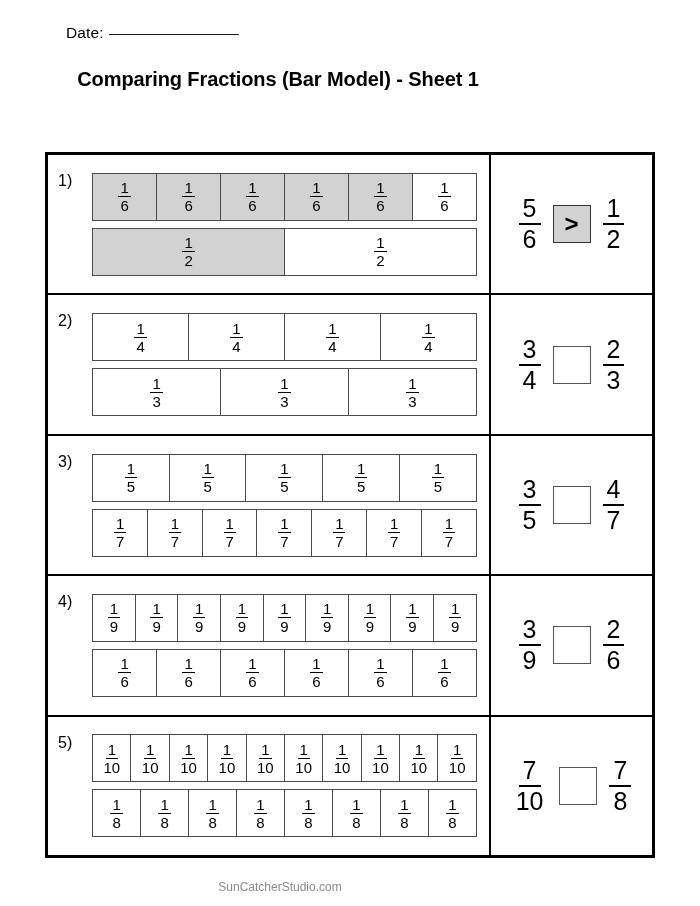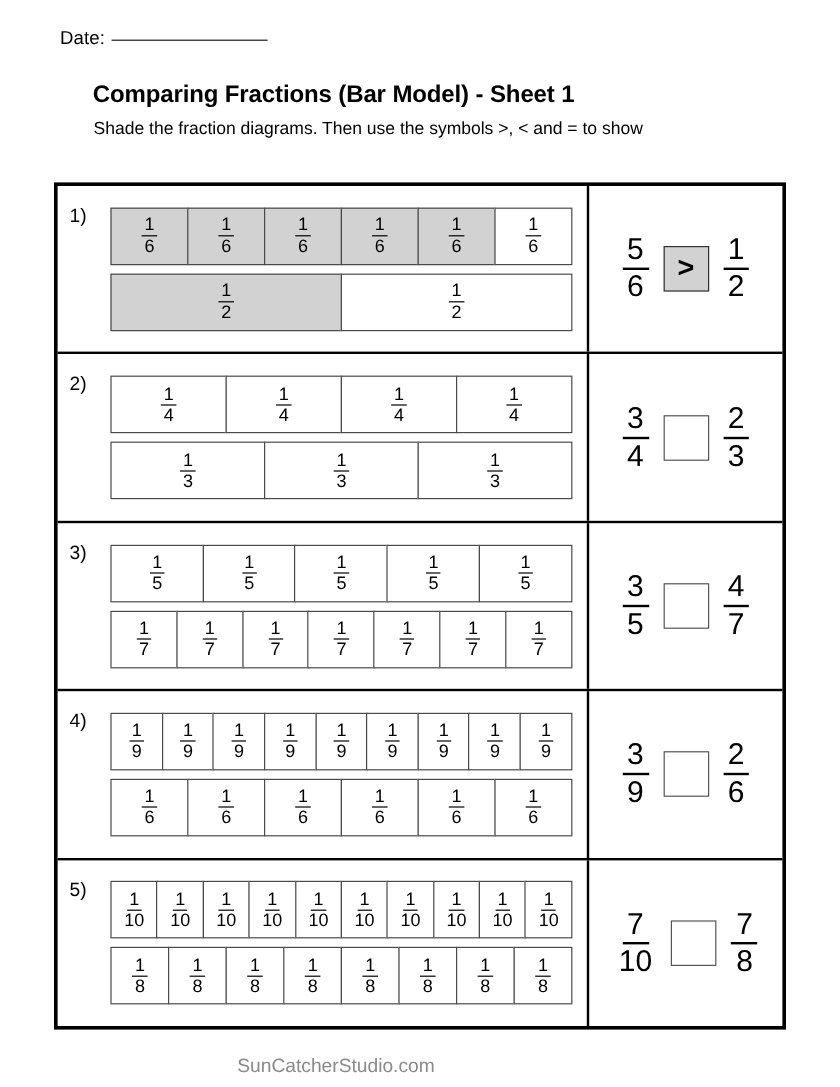--- a/index.html
+++ b/index.html
@@ -24,21 +24,21 @@
     width: 700px;
     height: 26px;
   }
   .field {
     position: absolute;
     display: flex;
     align-items: baseline;
     font-size: 15.5px;
     white-space: nowrap;
   }
-  .field.date-field { left: 50px; }
+  .field.date-field { left: 66px; }
   .field.name-field { left: 380px; }
   .field-label {
     font-size: 15.5px;
     letter-spacing: 0.1px;
   }
   .field-rule {
     display: inline-block;
     border-bottom: 1.4px solid #1a1a1a;
     margin-left: 5px;
     position: relative;
@@ -183,38 +183,37 @@
     border-color: #333333;
   }
 
   
   .footer {
     position: absolute;
     top: 880px;
     left: 0;
     width: 560px;
     text-align: center;
-    font-size: 16px;
+    font-size: 12px;
     color: #8a8a8a;
   }
 </style>
 </head>
 <body>
 
 <div class="header-fields">
   <div class="field date-field">
     <span class="field-label">Date:</span>
     <span class="field-rule"></span>
   </div>
 </div>
 
 <div class="title">Comparing Fractions (Bar Model) - Sheet 1</div>
 
 <div class="instructions">
-  <span>Shade the fraction diagrams.  Then use the symbols &gt;, &lt; and = to show</span>
 </div>
 
 <div class="sheet-table" id="worksheet-table">
     <div class="problem-row">
       <div class="diagram-cell">
         <div class="row-number">1)</div>
         <div class="bars">
           <div class="bar">
             <div class="cell shaded">
               <span class="frac">

